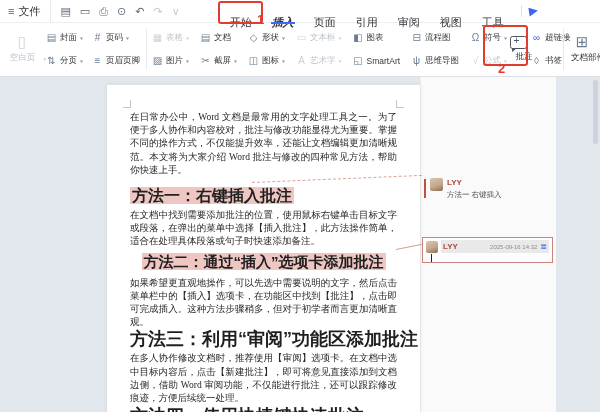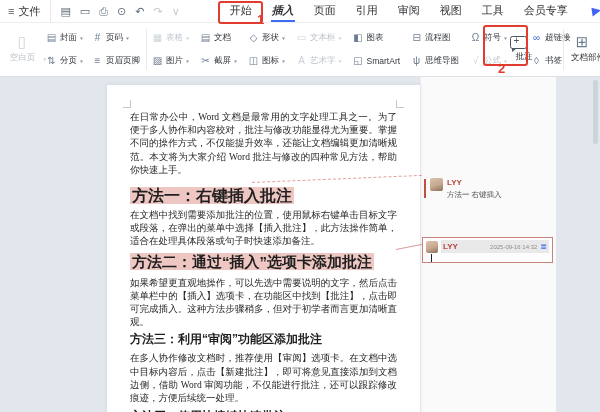--- a/index.html
+++ b/index.html
@@ -9,21 +9,21 @@
   
   .menubar{position:absolute;top:0;left:0;right:0;height:22px;background:#fff;
            border-bottom:1px solid #edeff2;display:flex;align-items:center;font-size:11px;color:#333;z-index:10;}
   .filebtn{display:flex;align-items:center;gap:4px;padding:0 8px;white-space:nowrap;}
   .filebtn .ham{font-size:11px;color:#555;}
   .qa{display:flex;align-items:center;gap:9px;padding-left:9px;margin-left:2px;
       border-left:1px solid #e9e9e9;color:#5f6b77;font-size:11px;}
   .qa span{line-height:22px;}
   .qa .dim{color:#c6ccd2;}
   .tabs{display:flex;margin-left:40px;height:22px;}
-  .tab{padding:0 10px;line-height:21px;position:relative;white-space:nowrap;color:#303236;}
+  .tab{padding:12px 10px;line-height:21px;position:relative;white-space:nowrap;color:#303236;}
   .tab.active{font-weight:bold;font-style:italic;}
   .tab.active::after{content:"";position:absolute;left:9px;right:9px;bottom:0;height:2px;background:#3e6bf2;}
   .mbsep{width:1px;height:12px;background:#e3e3e3;margin:0 7px;align-self:center;}
   .wpsai{display:flex;align-items:center;gap:4px;font-weight:bold;color:#2f3235;}
   .ailogo{width:0;height:0;border-left:9px solid #3f63f5;border-top:4px solid transparent;border-bottom:5px solid transparent;transform:rotate(-8deg);}
 
   
   .ribbon{position:absolute;top:23px;left:0;right:0;height:53px;background:#fff;border-bottom:1px solid #dde1e6;z-index:5;}
   .rtall{position:absolute;top:3px;height:46px;display:flex;flex-direction:column;align-items:center;justify-content:center;gap:2px;}
   .rtall .bigicon{font-size:15px;line-height:16px;color:#6b7c90;}
@@ -49,21 +49,21 @@
   
   .docarea{position:absolute;top:77px;left:0;right:0;bottom:0;background:#e2e7ed;}
   .cpanel{position:absolute;left:420px;top:0;width:135px;height:100%;background:#fafafa;border-left:1px solid #ececec;}
   .page{position:absolute;left:107px;top:8px;width:313px;height:330px;background:#fff;box-shadow:0 0 4px rgba(80,90,100,.12);}
   .pagecontent{padding:26px 23px 0 23px;color:#262626;font-family:"Liberation Serif","DejaVu Serif",serif;}
   .pbody{font-size:9.5px;line-height:13.2px;text-align:justify;margin:0;}
   .dochead{font-family:"Liberation Sans","DejaVu Sans",sans-serif;font-weight:bold;color:#1f1f1f;margin:0;white-space:nowrap;}
   .hmark{background:#eec7c3;padding:0 2px;}
   .h1{font-size:16px;line-height:15px;}
   .h2{font-size:15px;line-height:19px;}
-  .h3,.h4{font-size:12px;line-height:16px;}
+  .h3,.h4{font-size:18px;line-height:16px;}
   .cornermark{position:absolute;width:7px;height:7px;border-color:#c3c7cc;border-style:solid;border-width:0;}
   .cm-left{border-right:1px solid #c3c7cc;border-bottom:1px solid #c3c7cc;}
   .cm-right{border-left:1px solid #c3c7cc;border-bottom:1px solid #c3c7cc;}
 
   
   .dashline{position:absolute;border-top:1px dashed #dca39d;transform-origin:left center;z-index:3;}
   .solidline{position:absolute;border-top:1px solid #d79d97;transform-origin:left center;z-index:3;}
 
   
   .comment1{position:absolute;display:flex;gap:4px;align-items:flex-start;}
@@ -101,21 +101,20 @@
       <span class="dim">∨</span>
     </div>
     <div class="tabs">
       <div class="tab">开始</div>
       <div class="tab active">插入</div>
       <div class="tab">页面</div>
       <div class="tab">引用</div>
       <div class="tab">审阅</div>
       <div class="tab">视图</div>
       <div class="tab">工具</div>
-      <div class="tab">会员专享</div>
     </div>
     <div class="mbsep"></div>
     <div class="wpsai">
       <span class="ailogo"></span>
 
     </div>
   </div>
 
   <div class="ribbon">
 
@@ -258,21 +257,21 @@
     <div class="page">
       <div class="cornermark cm-left" style="position:absolute;left:16px;top:15px;"></div>
       <div class="cornermark cm-right" style="position:absolute;right:16px;top:15px;"></div>
 
       <div class="pagecontent">
         <p class="pbody" style="margin-bottom:11px;">在日常办公中，Word 文档是最常用的文字处理工具之一。为了便于多人协作和内容校对，批注与修改功能显得尤为重要。掌握不同的操作方式，不仅能提升效率，还能让文档编辑更加清晰规范。本文将为大家介绍 Word 批注与修改的四种常见方法，帮助你快速上手。</p>
 
         <h2 class="dochead h1" style="margin-bottom:6px;"><span class="hmark">方法一：右键插入批注</span></h2>
         <p class="pbody" style="margin-bottom:3px;">在文档中找到需要添加批注的位置，使用鼠标右键单击目标文字或段落，在弹出的菜单中选择【插入批注】，此方法操作简单，适合在处理具体段落或句子时快速添加备注。</p>
 
-        <h2 class="dochead h2" style="margin:2px 0 6px;"><span class="hmark">方法二：通过“插入”选项卡添加批注</span></h2>
+        <h2 class="dochead h2" style="margin:2px 0 6px;text-align:center;"><span class="hmark">方法二：通过“插入”选项卡添加批注</span></h2>
         <p class="pbody" style="">如果希望更直观地操作，可以先选中需要说明的文字，然后点击菜单栏中的【插入】选项卡，在功能区中找到【批注】，点击即可完成插入。这种方法步骤稍多，但对于初学者而言更加清晰直观。</p>
 
         <h2 class="dochead h3" style="margin:2px 0 5px;">方法三：利用“审阅”功能区添加批注</h2>
         <p class="pbody" style="margin-bottom:3px;">在多人协作修改文档时，推荐使用【审阅】选项卡。在文档中选中目标内容后，点击【新建批注】，即可将意见直接添加到文档边侧，借助 Word 审阅功能，不仅能进行批注，还可以跟踪修改痕迹，方便后续统一处理。</p>
 
         <h2 class="dochead h4" style="margin:2px 0 5px;">方法四：使用快捷键快速批注</h2>
 
       </div>
     </div>
 

